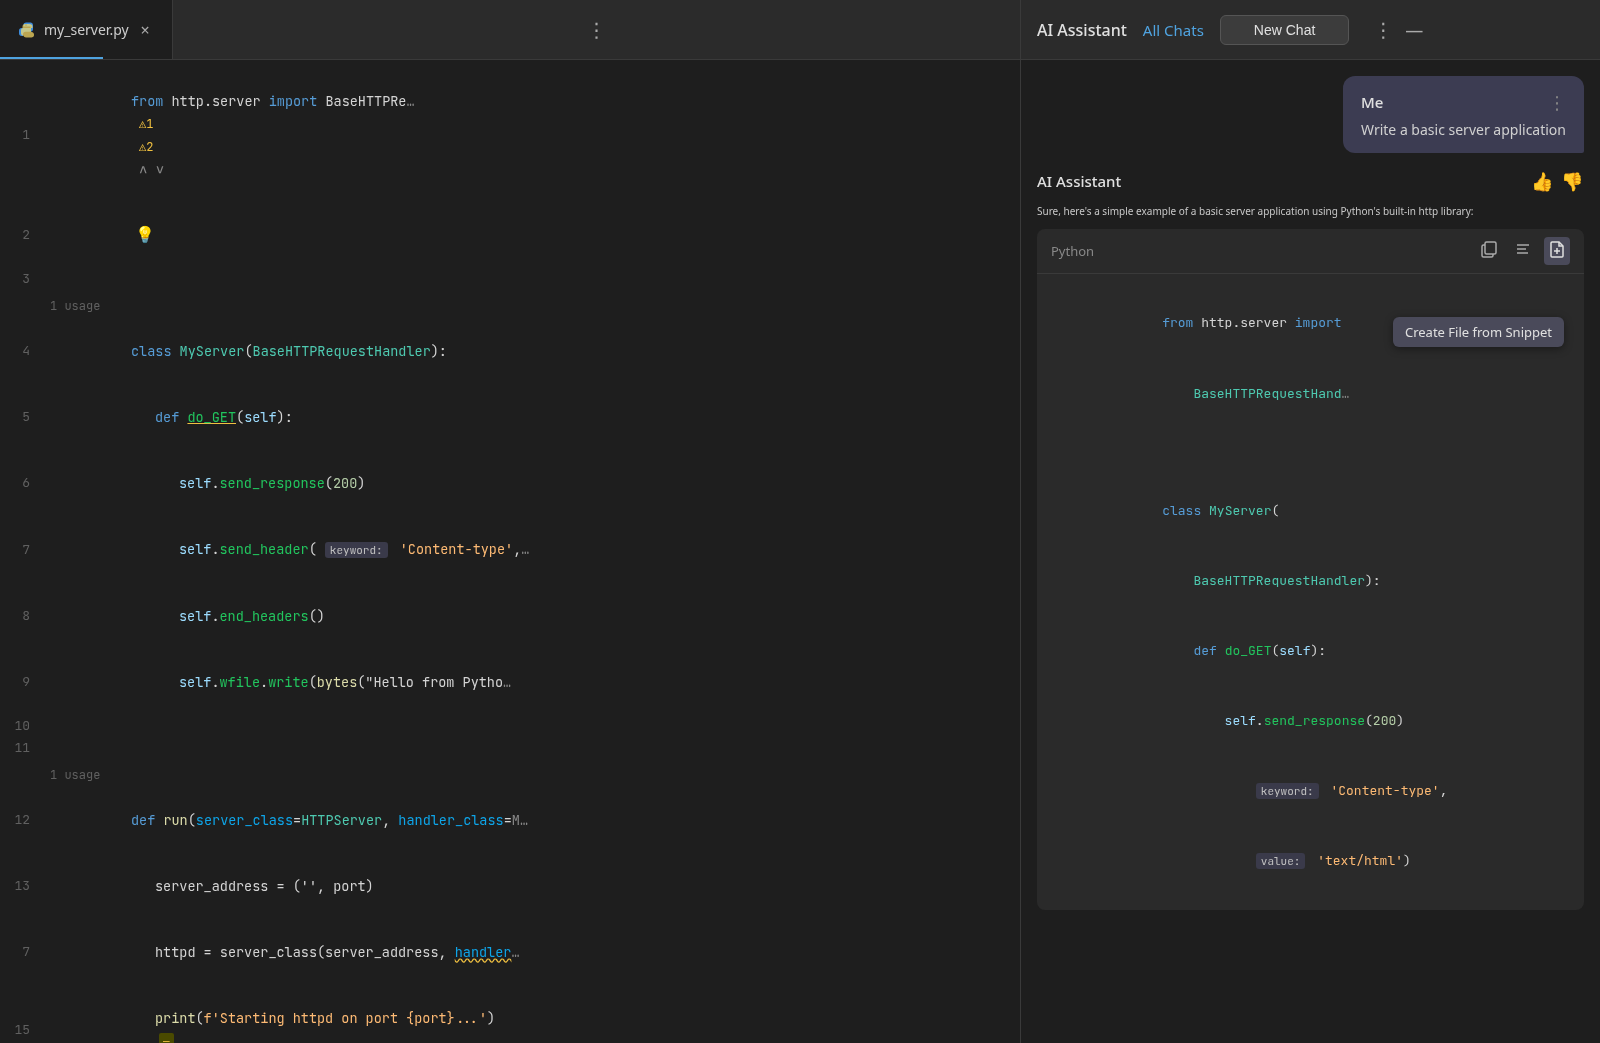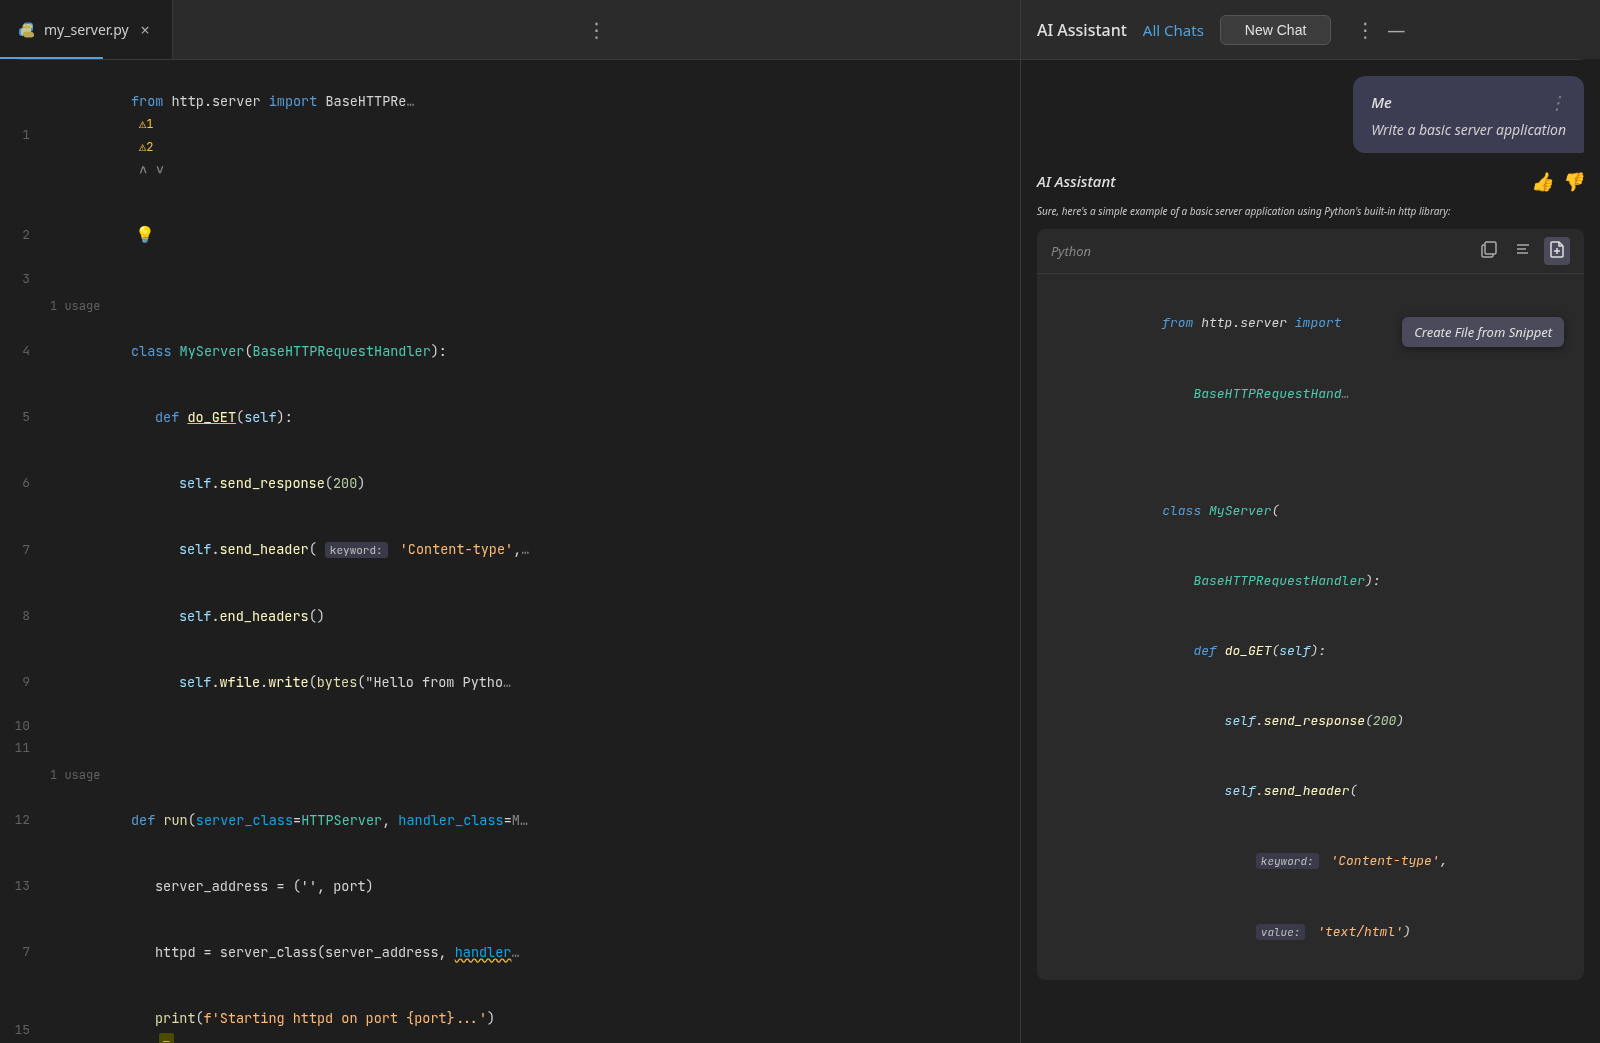--- a/index.html
+++ b/index.html
@@ -14,21 +14,20 @@
     }
 
     
     .top-bar {
       display: flex;
       align-items: center;
       background: #2b2b2b;
       height: 60px;
       border-bottom: 1px solid #3a3a3a;
       flex-shrink: 0;
-      border-radius: 22px;
     }
     .tab {
       display: flex;
       align-items: center;
       gap: 8px;
       padding: 0 18px;
       height: 100%;
       background: #1e1e1e;
       color: #ccc;
       font-size: 14px;
@@ -80,21 +79,21 @@
     }
     .ai-all-chats {
       color: #4fa3e0;
       font-size: 15px;
       cursor: pointer;
     }
     .ai-new-chat-btn {
       background: #3c3c3c;
       border: 1px solid #555;
       color: #e0e0e0;
-      padding: 6px 24px;
+      padding: 6px 33px;
       border-radius: 6px;
       font-size: 14px;
       cursor: pointer;
     }
     .ai-header-icons {
       display: flex;
       align-items: center;
       gap: 12px;
       color: #aaa;
       font-size: 20px;
@@ -143,21 +142,21 @@
       color: #d4d4d4;
       white-space: pre;
       font-size: 13.5px;
     }
     .kw-from { color: #569cd6; }
     .kw-import { color: #569cd6; }
     .kw-class { color: #569cd6; }
     .kw-def { color: #569cd6; }
     .kw-self { color: #9cdcfe; }
     .fn { color: #dcdcaa; }
-    .fn-method { color: #fef9c3; }
+    .fn-method { color: #22c55e; }
     .num { color: #b5cea8; }
     .str { color: #fdba74; }
     .param { color: #0ea5e9; }
     .cls { color: #4ec9b0; }
     .plain { color: #d4d4d4; }
     .print-fn { color: #dcdcaa; }
     .keyword-label {
       background: #3a3a4a;
       color: #c0c0c0;
       font-size: 11px;
@@ -193,21 +192,20 @@
 
     
     .ai-panel {
       width: 580px;
       background: #1e1e1e;
       border-left: 1px solid #3a3a3a;
       display: flex;
       flex-direction: column;
       overflow: hidden;
       position: relative;
-      font-style: italic;
     }
     .ai-panel-content {
       flex: 1;
       overflow-y: auto;
       padding: 16px;
       display: flex;
       flex-direction: column;
       gap: 16px;
     }
 
@@ -541,23 +539,20 @@
             <span class="ai-code-line">
               <span class="plain">    </span><span class="cls">BaseHTTPRequestHandler</span><span class="plain">):</span>
             </span>
             <span class="ai-code-line">
               <span class="plain">    </span><span class="kw-def">def</span><span class="plain"> </span><span class="fn-method">do_GET</span><span class="plain">(</span><span class="kw-self">self</span><span class="plain">):</span>
             </span>
             <span class="ai-code-line">
               <span class="plain">        </span><span class="kw-self">self</span><span class="plain">.</span><span class="fn-method">send_response</span><span class="plain">(</span><span class="num">200</span><span class="plain">)</span>
             </span>
             <span class="ai-code-line">
-              <span class="plain">        </span><span class="kw-self">self</span><span class="plain">.</span><span class="fn-method">send_header</span><span class="plain">(</span>
-            </span>
-            <span class="ai-code-line">
               <span class="plain">            </span><span class="keyword-label">keyword:</span><span class="str"> 'Content-type'</span><span class="plain">,</span>
             </span>
             <span class="ai-code-line">
               <span class="plain">            </span><span class="keyword-label">value:</span><span class="str"> 'text/html'</span><span class="plain">)</span>
             </span>
           </div>
         </div>
       </div>
 
     </div>

